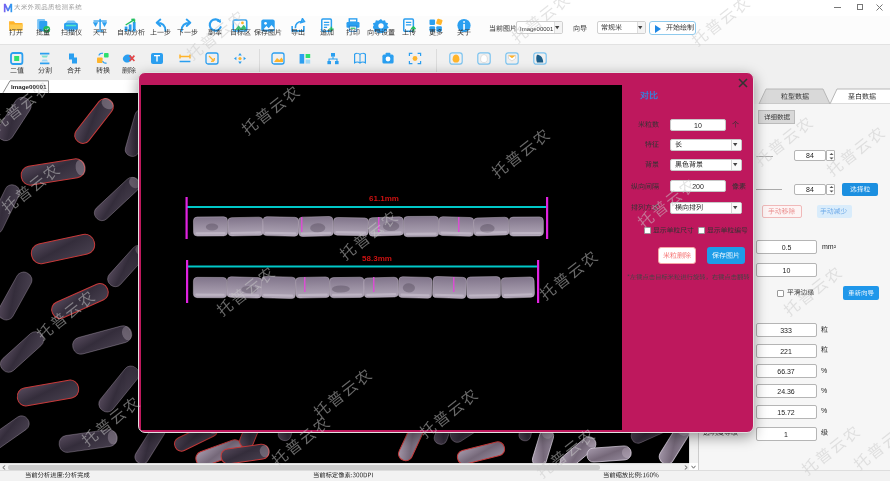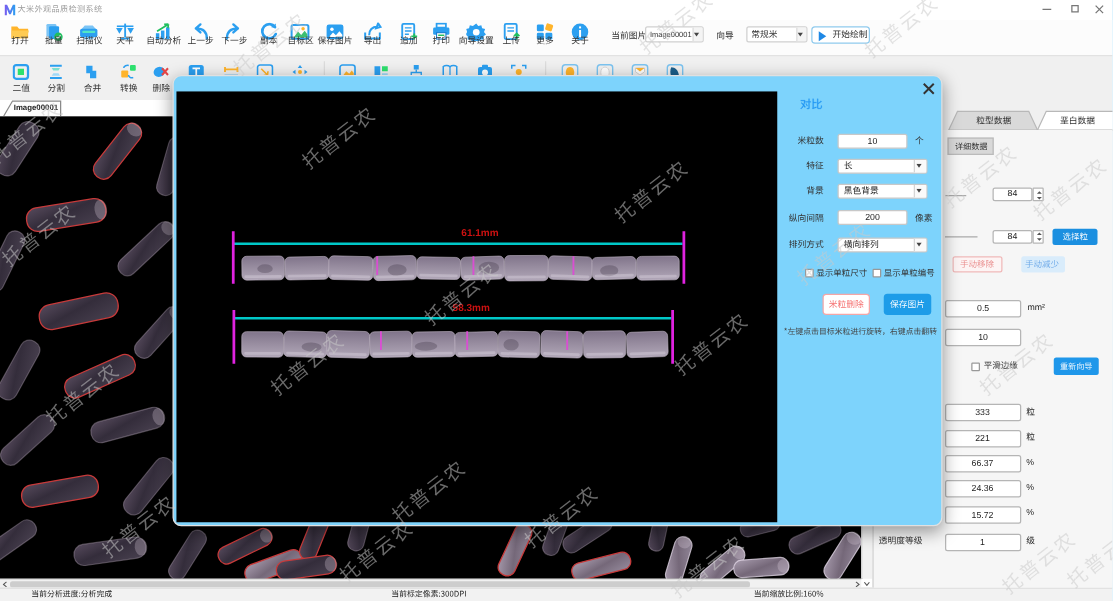--- a/index.html
+++ b/index.html
@@ -945,21 +945,21 @@
         <g transform="translate(0,5.88) scale(0.007000,-0.007000)" fill="#333">
           <use href="#u900f" x="0"></use>
           <use href="#u660e" x="1000"></use>
           <use href="#u5ea6" x="2000"></use>
           <use href="#u7b49" x="3000"></use>
           <use href="#u7ea7" x="4000"></use>
         </g>
       </svg>
     </div>
   </div>
-<div style="position:absolute;left:138px;top:60px;width:616px;height:361px;background:#7dd3fc;border-radius:7px;box-shadow:0 4px 14px rgba(0,0,0,0.4);border:1px solid #e0e0e0">
+<div style="position:absolute;left:138px;top:72px;width:616px;height:361px;background:#be185d;border-radius:7px;box-shadow:0 4px 14px rgba(0,0,0,0.4);border:1px solid #e0e0e0">
     <svg width="481" height="345" style="position:absolute;left:2px;top:12px">
       <defs>
         <linearGradient id="grice" x1="0" y1="0" x2="0" y2="1">
           <stop offset="0" stop-color="#80748a"></stop>
           <stop offset="0.45" stop-color="#978c9f"></stop>
           <stop offset="1" stop-color="#b1a7b8"></stop>
         </linearGradient>
       </defs>
       <rect width="481" height="345" fill="#000"></rect>
       <g transform="translate(69.5,141.5) rotate(-0.5)">

